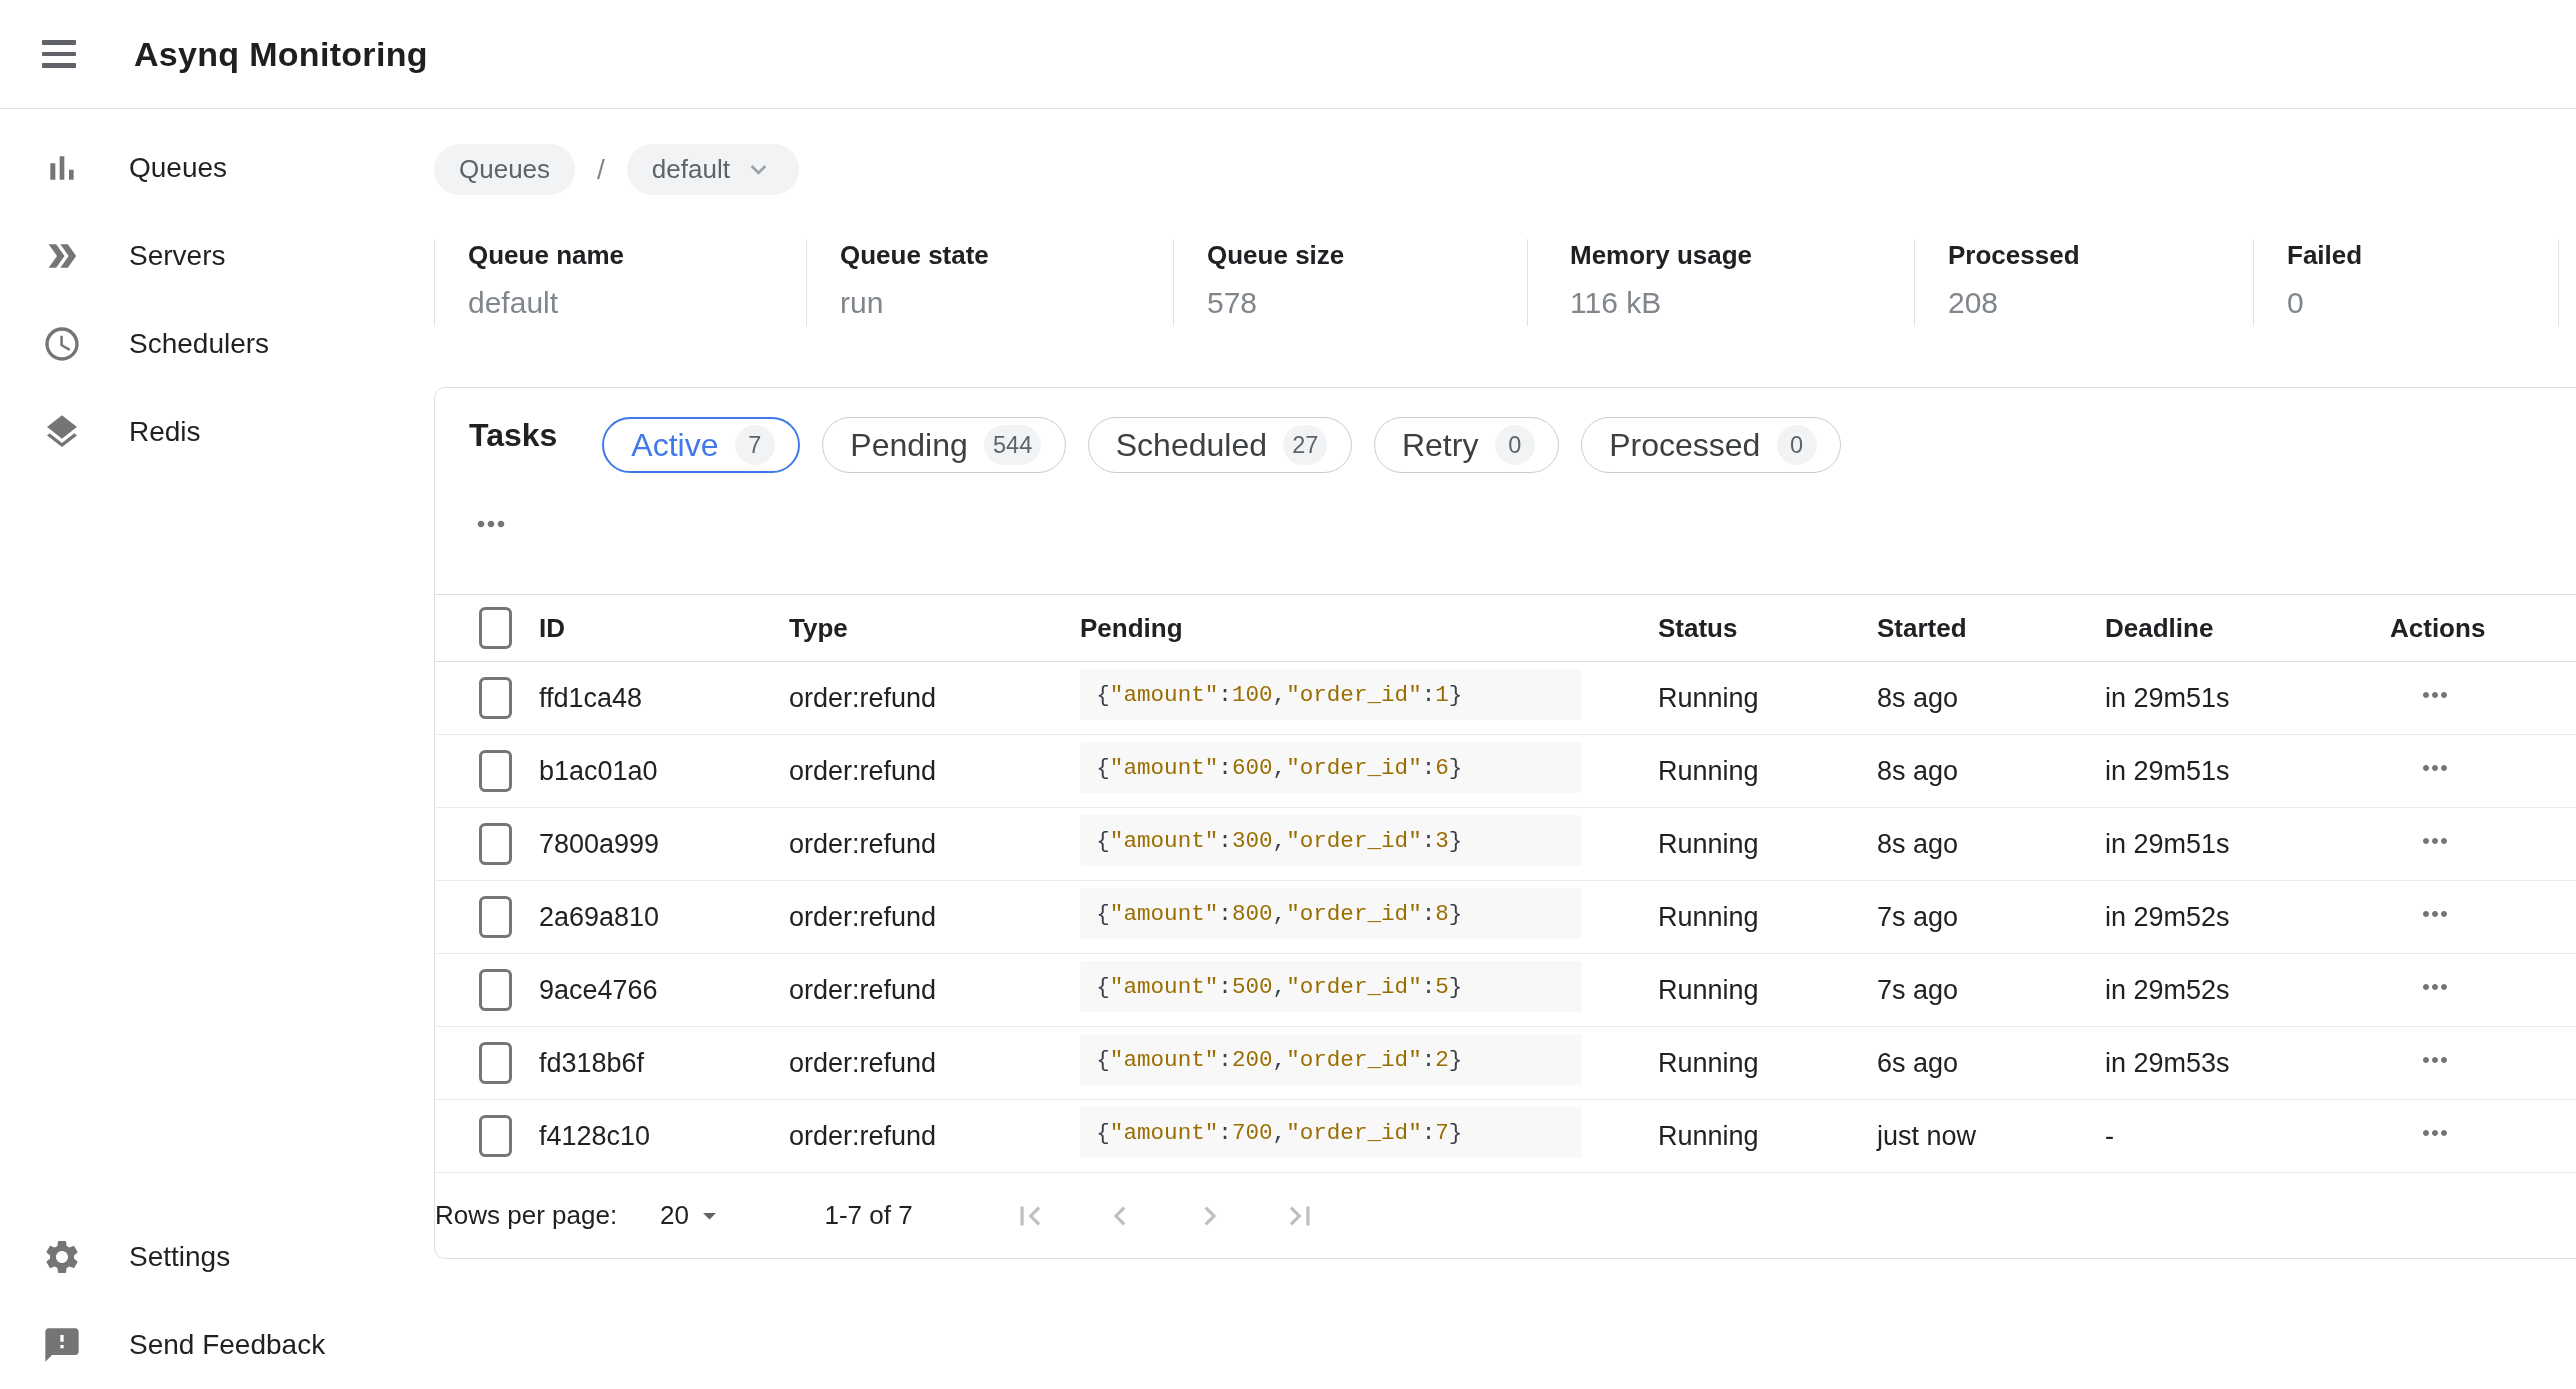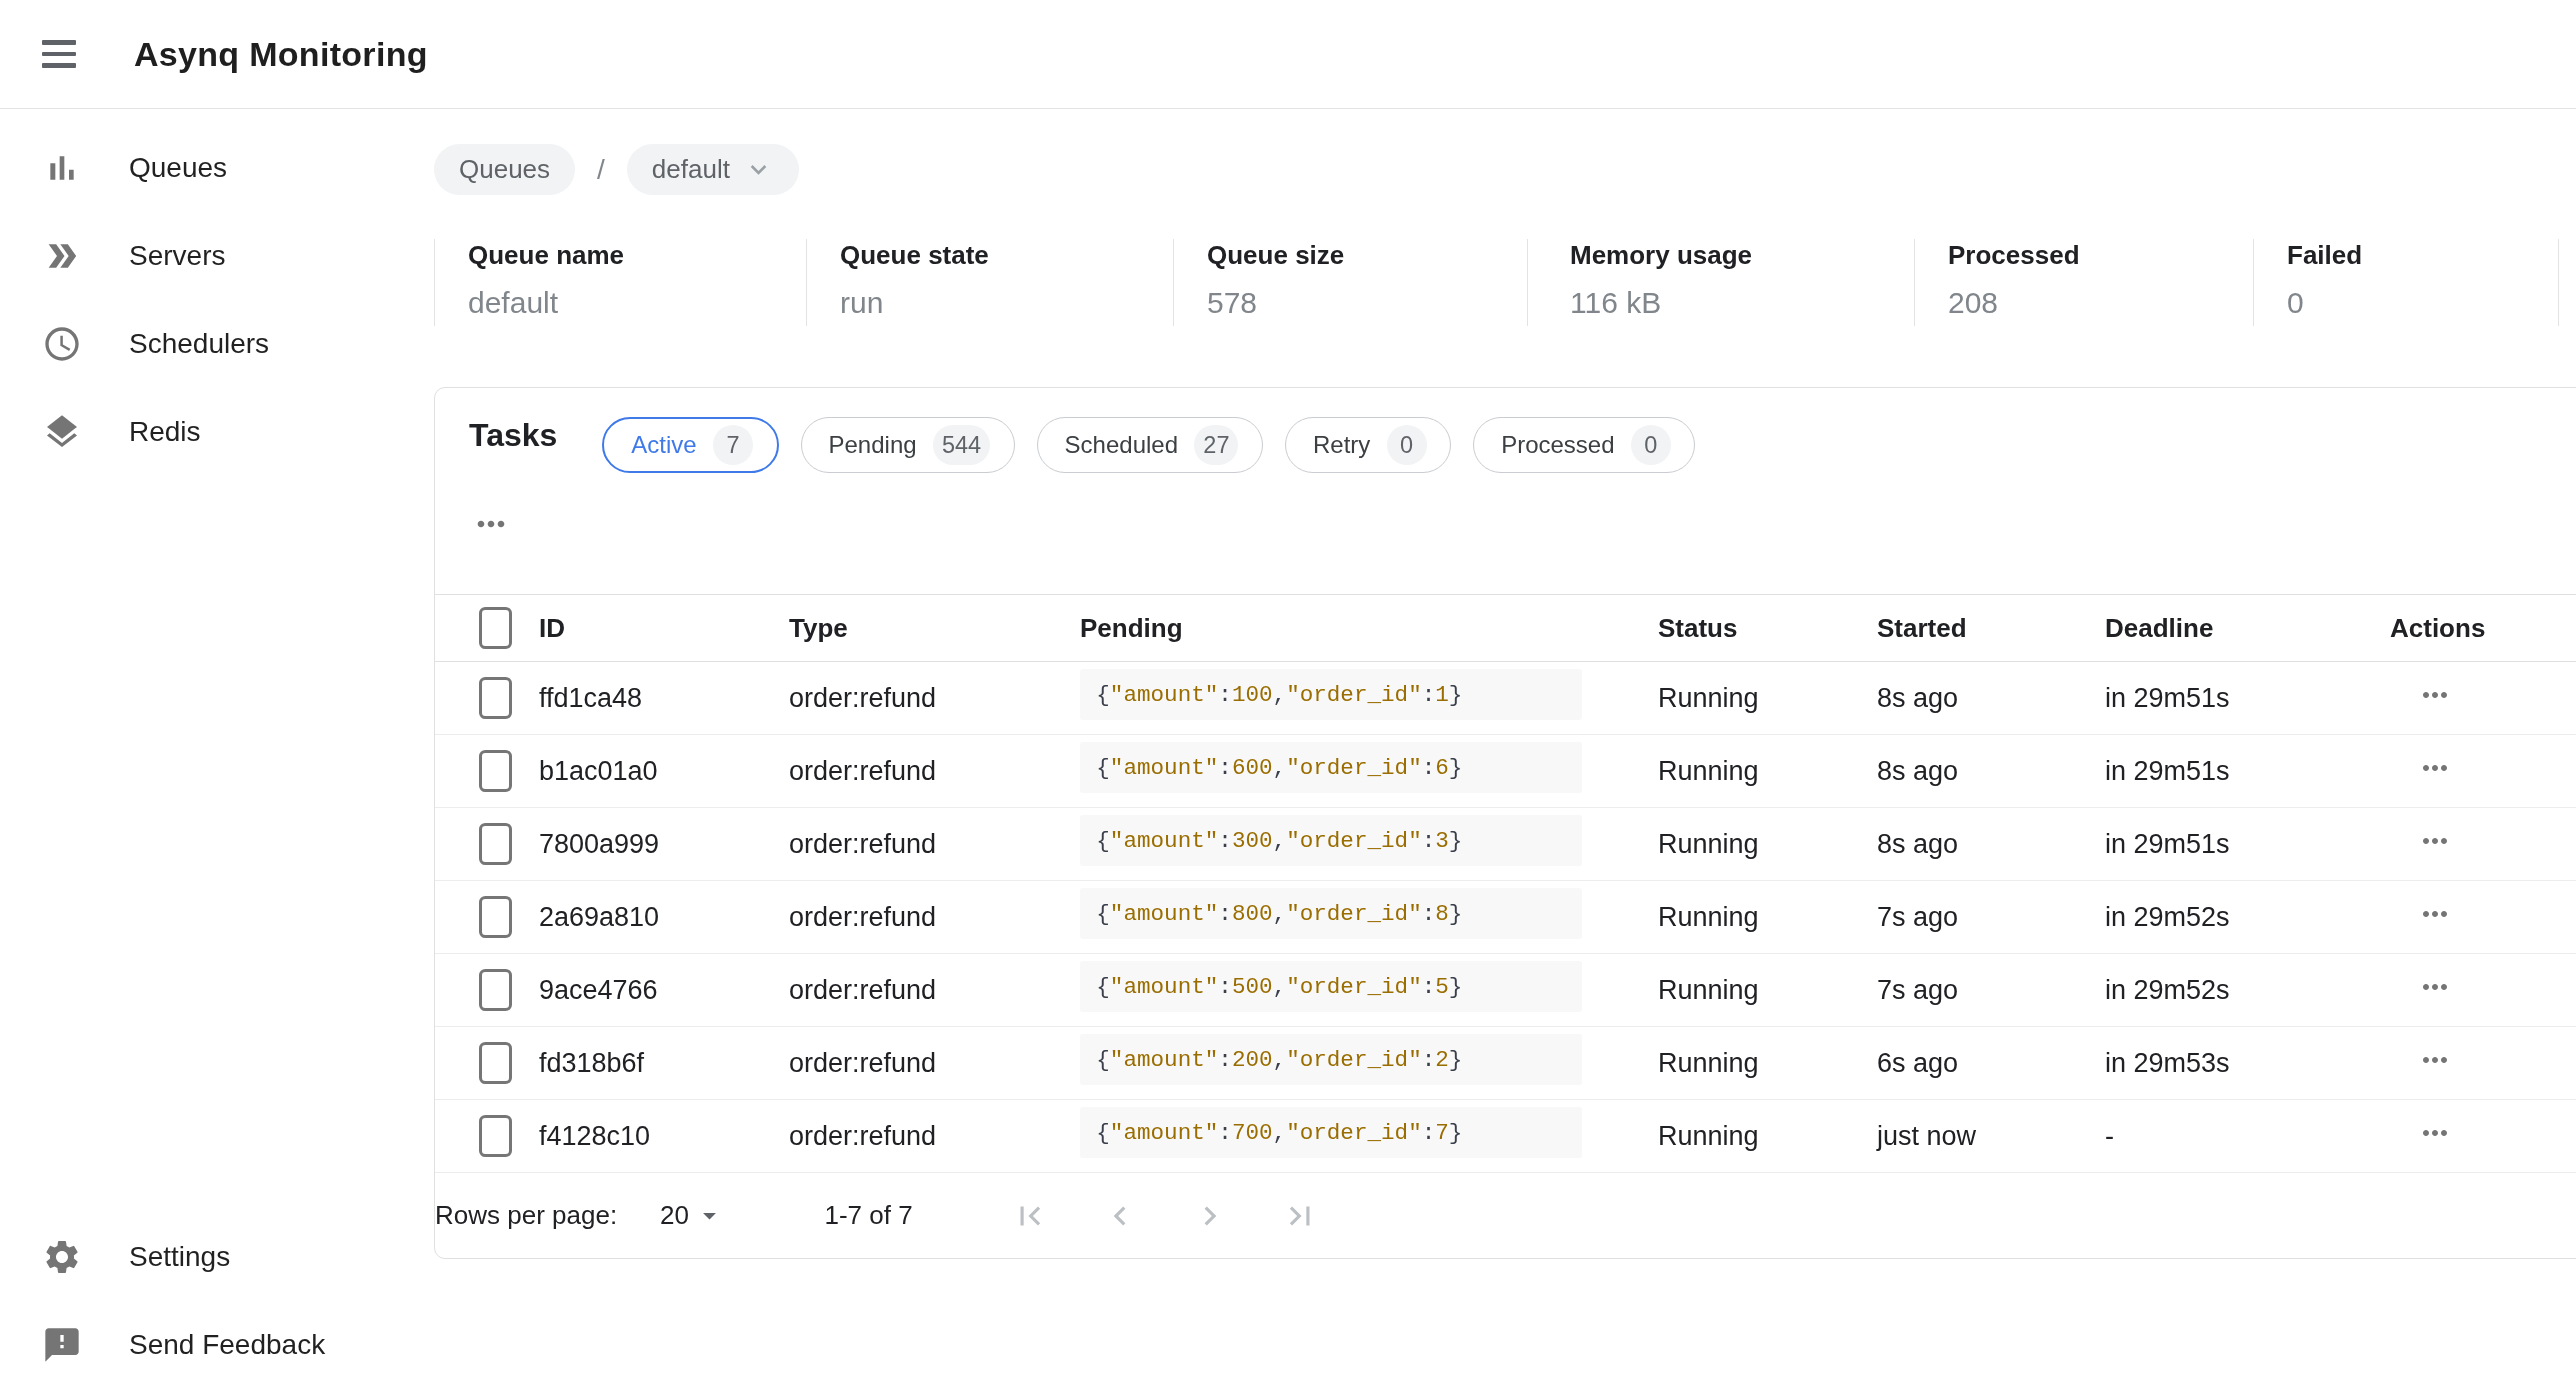--- a/index.html
+++ b/index.html
@@ -41,21 +41,21 @@
   .stat:nth-child(4){width:339px;padding-left:42px;} .stat:nth-child(5){width:291px;} .stat:nth-child(6){width:257px;}
   .stat:nth-child(7){flex:1;}
 
   
   .card { margin-top:61px; border:1.8px solid #e0e0e0; border-radius:11px; background:#fff; }
   .card-head { display:flex; padding:29px 0 0 34px; }
   .card-title { font-size:32px; font-weight:700; color:#202124; }
   .tabs { display:flex; margin-left:45px; gap:22px; }
   .pill { height:56px; border:1.8px solid #c9ccd0; border-radius:28px; background:#fff;
           display:inline-flex; align-items:center; padding:0 23.5px 0 27px; gap:16.3px; cursor:pointer; }
-  .pill .p-label { font-size:24px; color:#3c4043; }
+  .pill .p-label { font-size:32px; color:#3c4043; }
   .pill .p-count { min-width:40px; height:40px; border-radius:20px; background:#f1f3f4; color:#5f6368;
                    font-size:23.5px; display:inline-flex; align-items:center; justify-content:center; padding:0 9px; }
   .pill.active { border:2.7px solid var(--accent); }
   .pill.active .p-label { color:var(--accent); }
 
   .more-row { padding:31px 0 0 34px; height:72px; }
   .more-btn { width:43px; height:43px; border:none; background:transparent; cursor:pointer; padding:0; }
   .more-btn svg { width:40px; height:40px; fill:#757575; }
 
   

